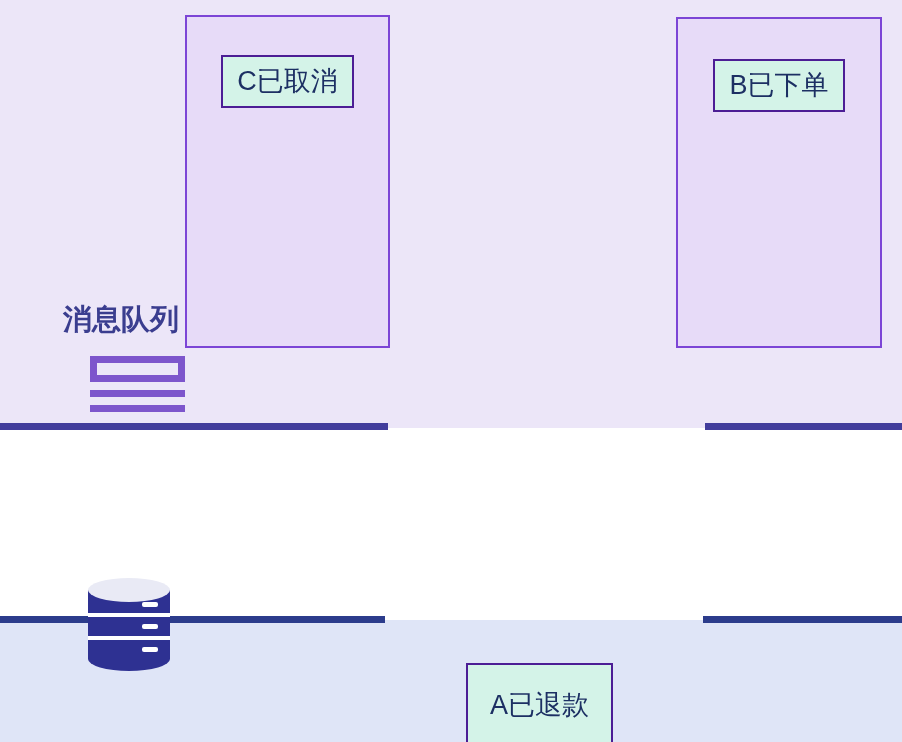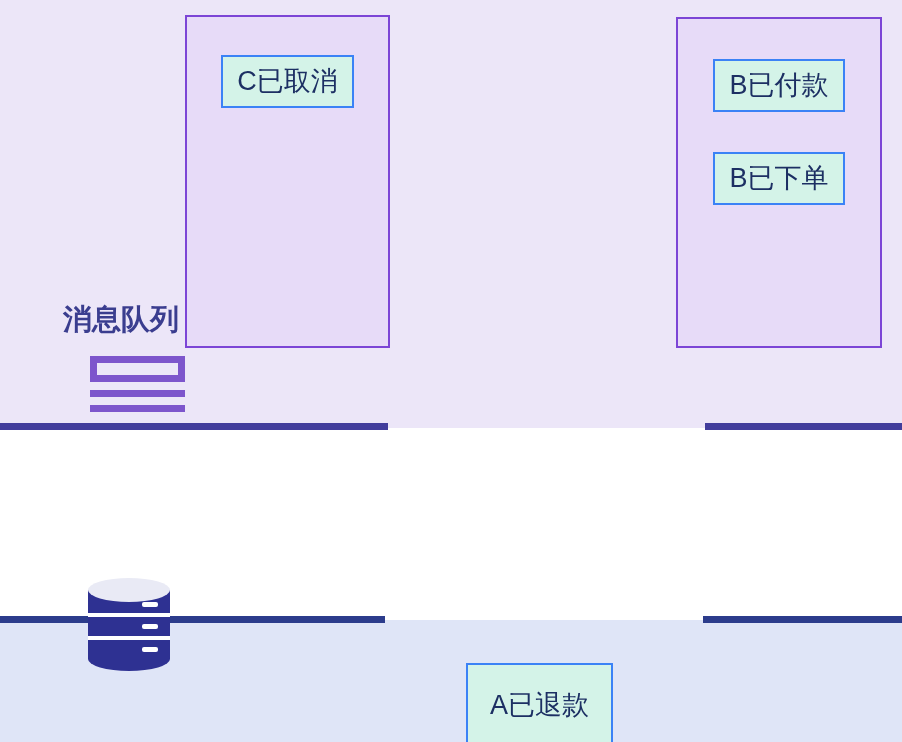--- a/index.html
+++ b/index.html
@@ -61,21 +61,21 @@
   .queue-container.right {
     left: 676px; top: 17px;
     width: 206px; height: 331px;
     padding-top: 40px;
   }
   .queue-container .msg + .msg { margin-top: 40px; }
 
   
   .msg {
     background: #d4f3e8;
-    border: 2px solid #3b82f6;
+    border: 2px solid #4c1d95;
     box-sizing: border-box;
     color: #1c2f63;
     font-size: 27px;
     line-height: 1;
     padding: 11px 14px;
     white-space: nowrap;
   }
 
   
   .label {
@@ -144,21 +144,20 @@
     <div class="frame"></div>
     <div class="bar"></div>
     <div class="bar"></div>
   </div>
 
   <div class="queue-container left">
     <div class="msg">C已取消</div>
   </div>
 
   <div class="queue-container right">
-    <div class="msg">B已付款</div>
     <div class="msg">B已下单</div>
   </div>
 
   <svg class="db-icon" viewBox="0 0 86 96" xmlns="http://www.w3.org/2000/svg">
 
     <path d="M2 13 L2 82 A41 12 0 0 0 84 82 L84 13 Z" fill="#2e3192"></path>
 
     <rect x="2" y="36" width="82" height="4" fill="#ffffff"></rect>
     <rect x="2" y="59" width="82" height="4" fill="#ffffff"></rect>
 

